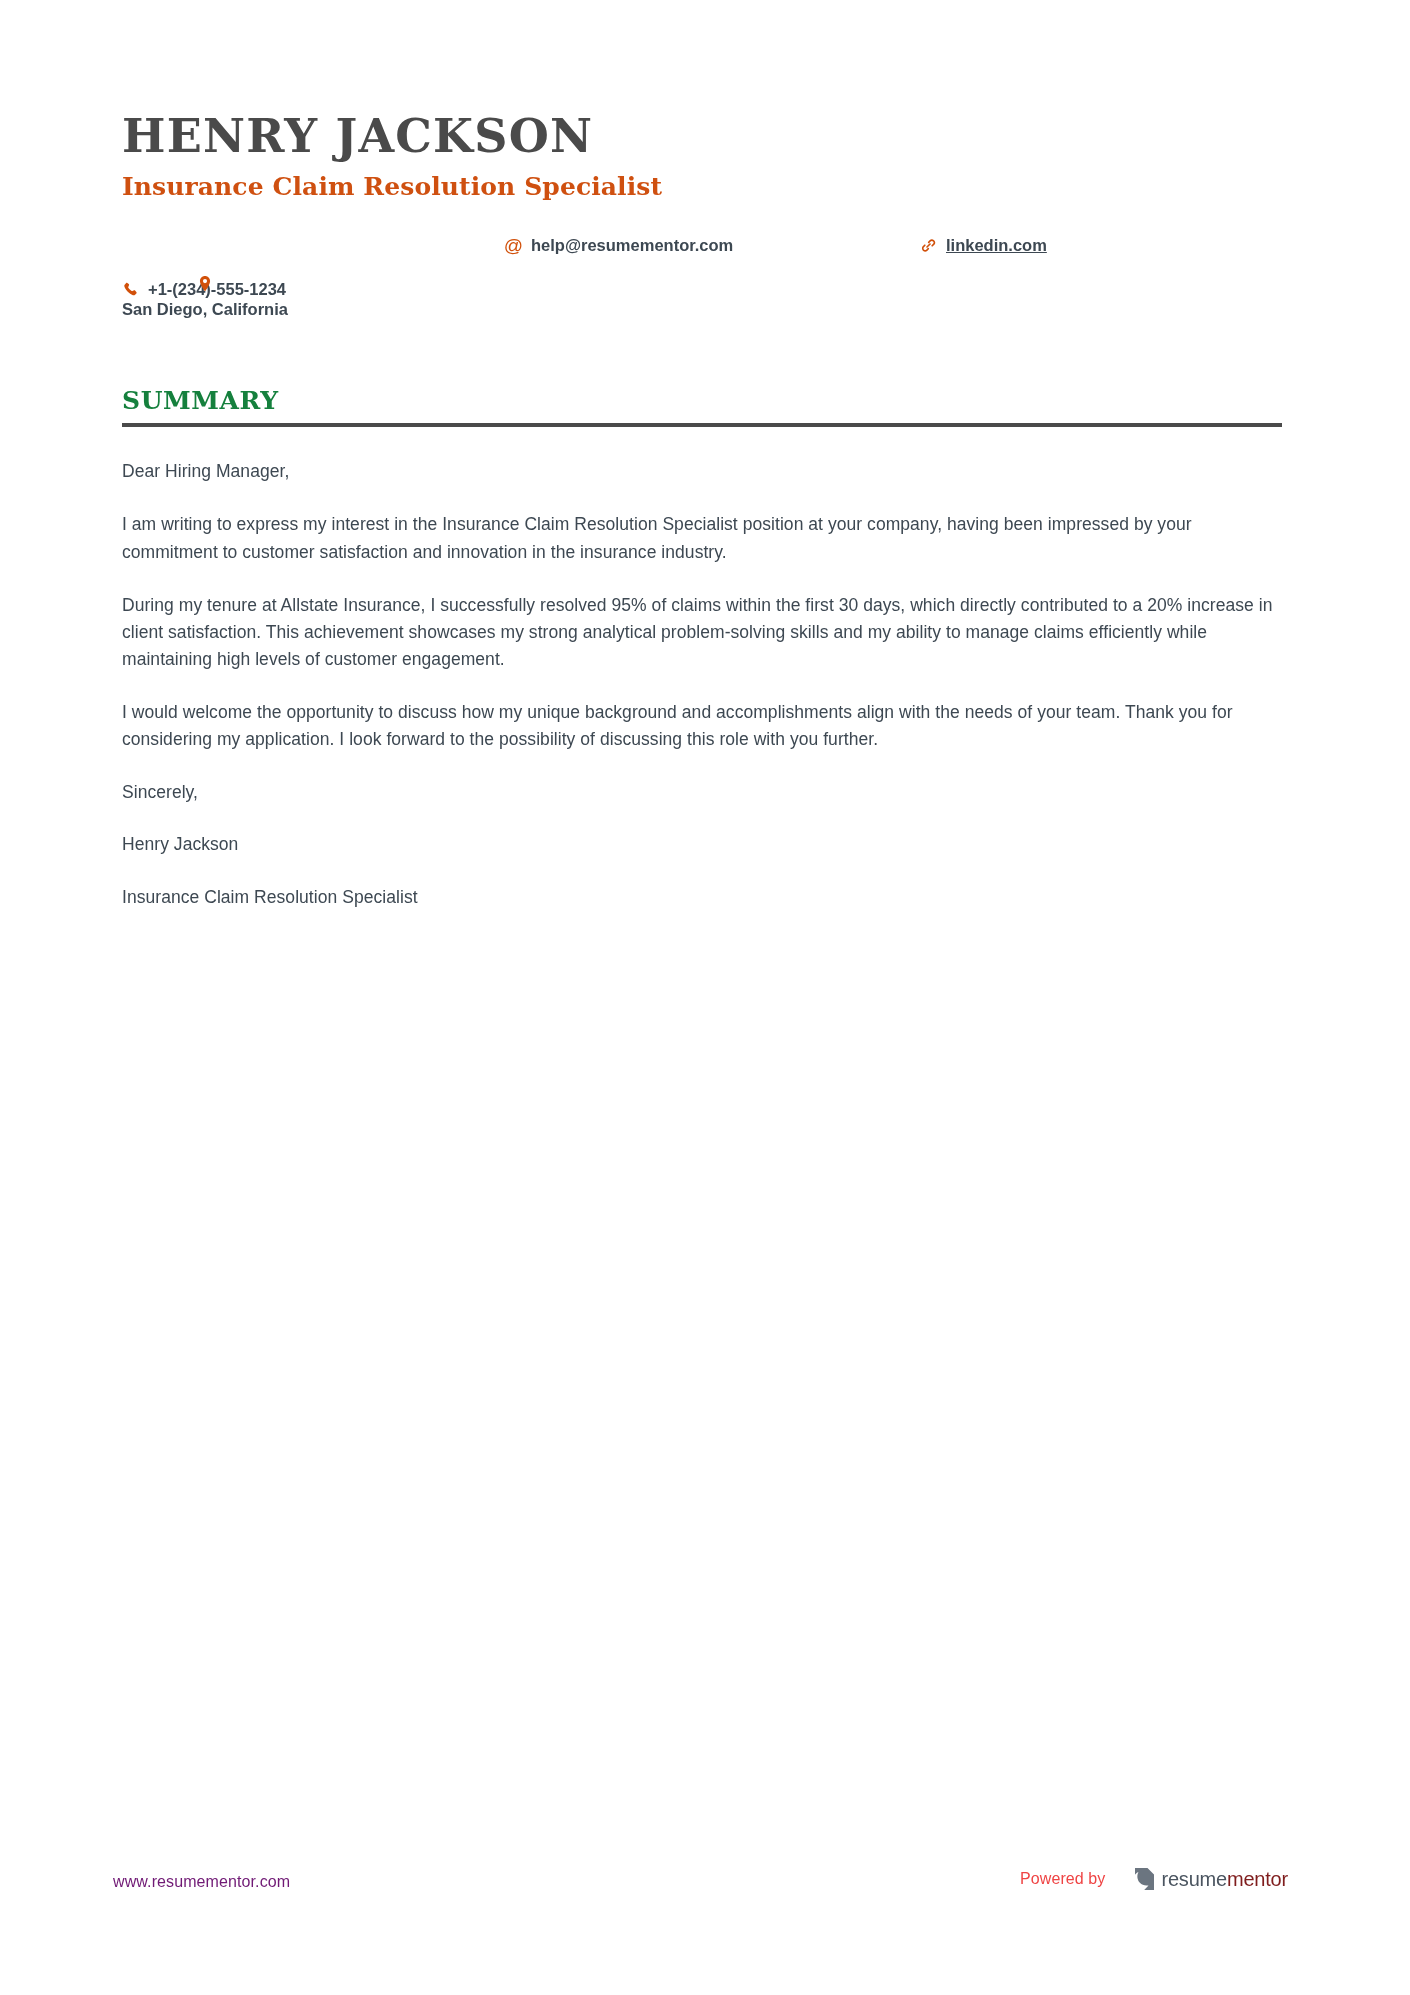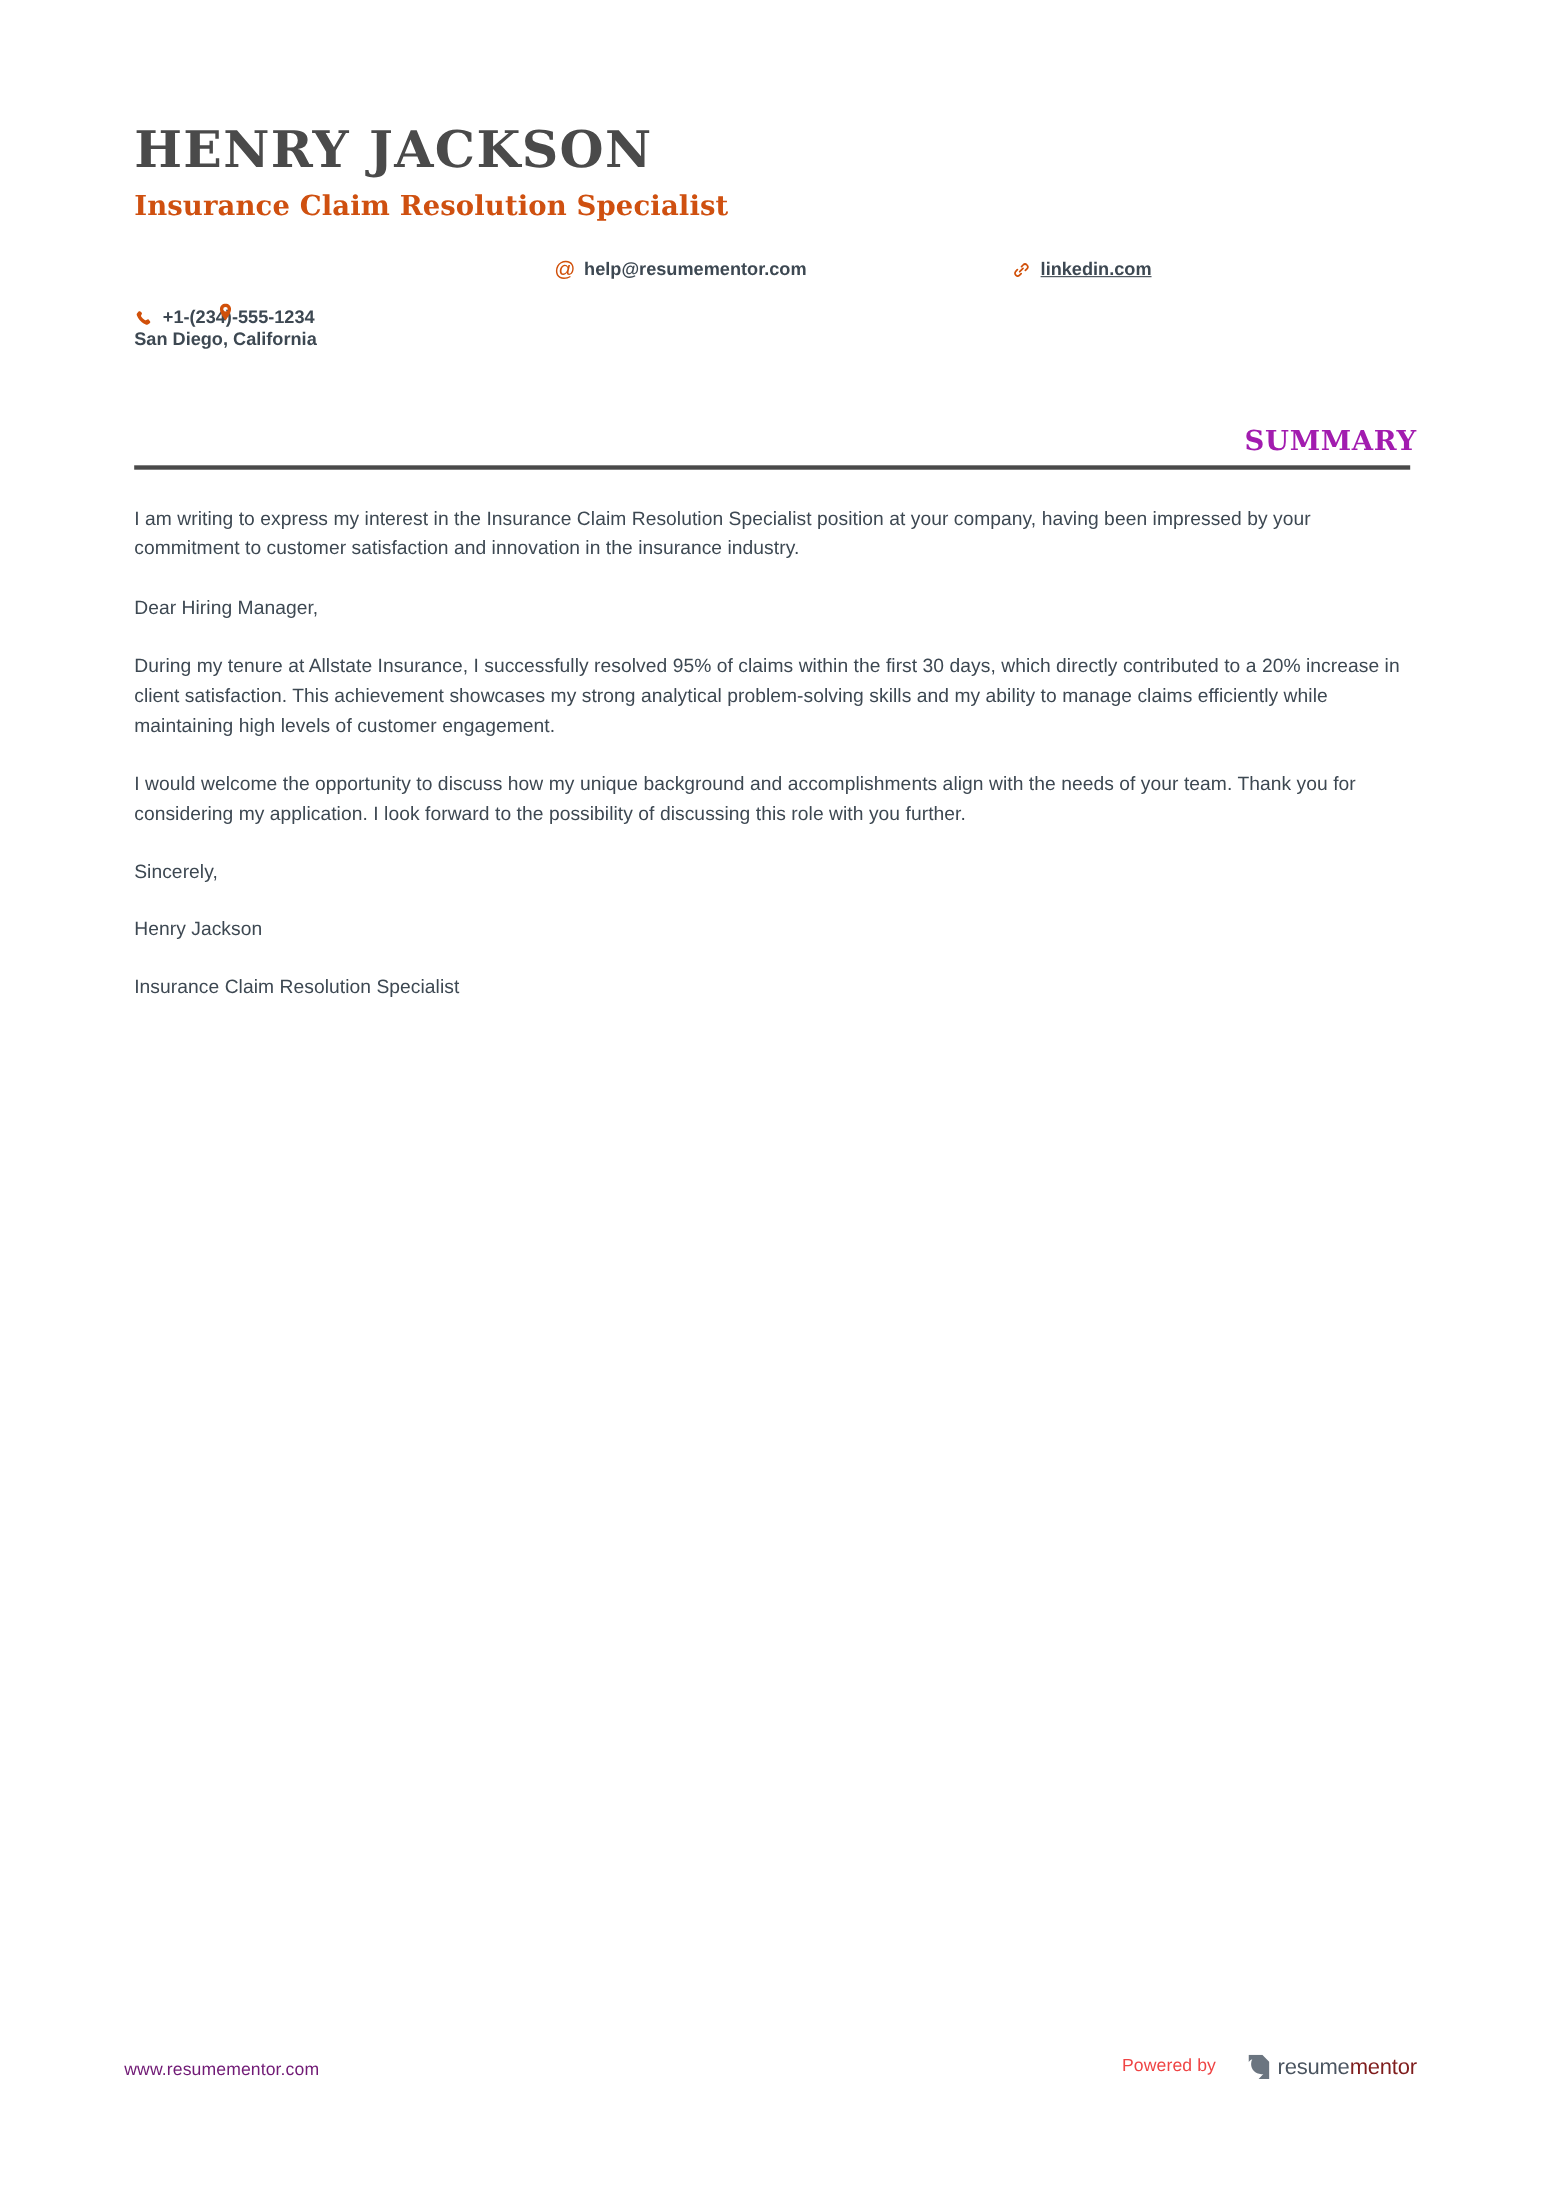--- a/index.html
+++ b/index.html
@@ -101,25 +101,24 @@
     left: 122px;
     width: 1166px;
   }
   .section-summary { top: 388px; }
 
   .section-heading {
     font-family: "DejaVu Serif", "Liberation Serif", serif;
     font-weight: bold;
     font-size: 25px;
     letter-spacing: 0.6px;
-    color: #a21caf;
+    color: #15803d;
     margin: 0;
     padding: 0 0 9px 0;
     line-height: 1.05;
-    text-align: right;
   }
   .section-rule {
     width: 1160px;
     height: 4px;
     background: #4a4a4a;
     margin: 0;
   }
 
   
   .letter {
@@ -245,22 +244,22 @@
         <span>San Diego, California</span>
       </div>
     </div>
   </div>
 
   <div class="section section-summary">
     <div class="section-heading">SUMMARY</div>
     <div class="section-rule"></div>
 
     <div class="letter">
+      <p>Dear Hiring Manager,</p>
       <p>I am writing to express my interest in the Insurance Claim Resolution Specialist position at your company, having been impressed by your commitment to customer satisfaction and innovation in the insurance industry.</p>
-      <p>Dear Hiring Manager,</p>
       <p>During my tenure at Allstate Insurance, I successfully resolved 95% of claims within the first 30 days, which directly contributed to a 20% increase in client satisfaction. This achievement showcases my strong analytical problem-solving skills and my ability to manage claims efficiently while maintaining high levels of customer engagement.</p>
       <p>I would welcome the opportunity to discuss how my unique background and accomplishments align with the needs of your team. Thank you for considering my application. I look forward to the possibility of discussing this role with you further.</p>
       <p class="tight">Sincerely,</p>
       <p class="tight">Henry Jackson</p>
       <p>Insurance Claim Resolution Specialist</p>
     </div>
   </div>
 
   <div class="footer">
     <div class="footer-url">www.resumementor.com</div>

